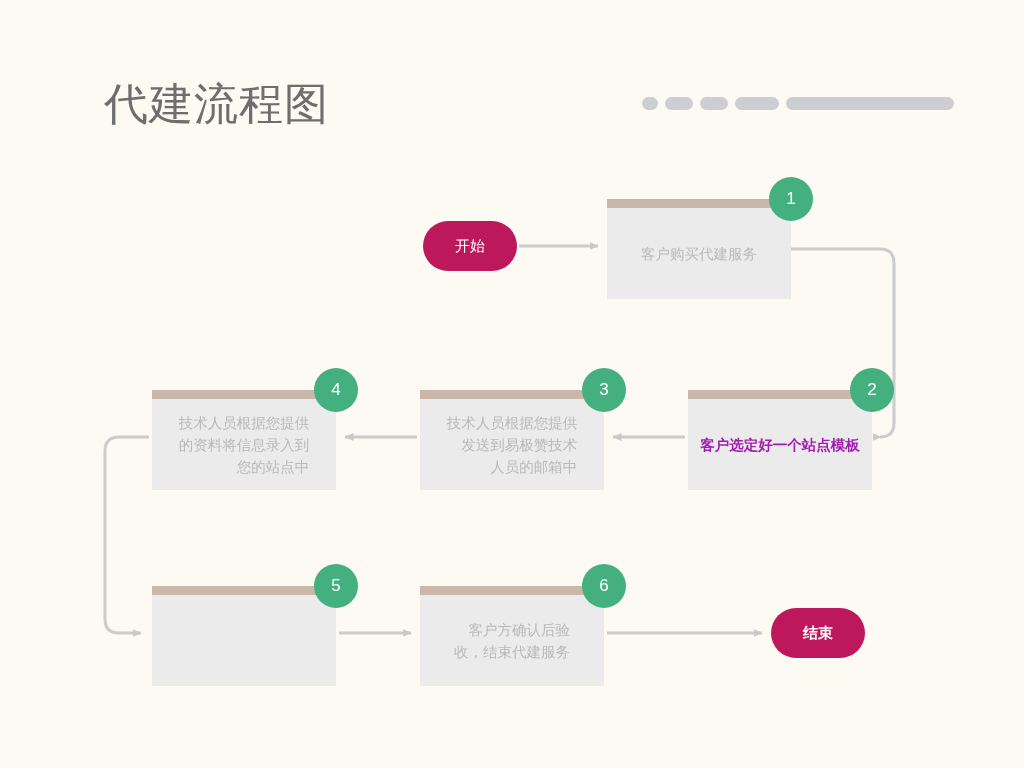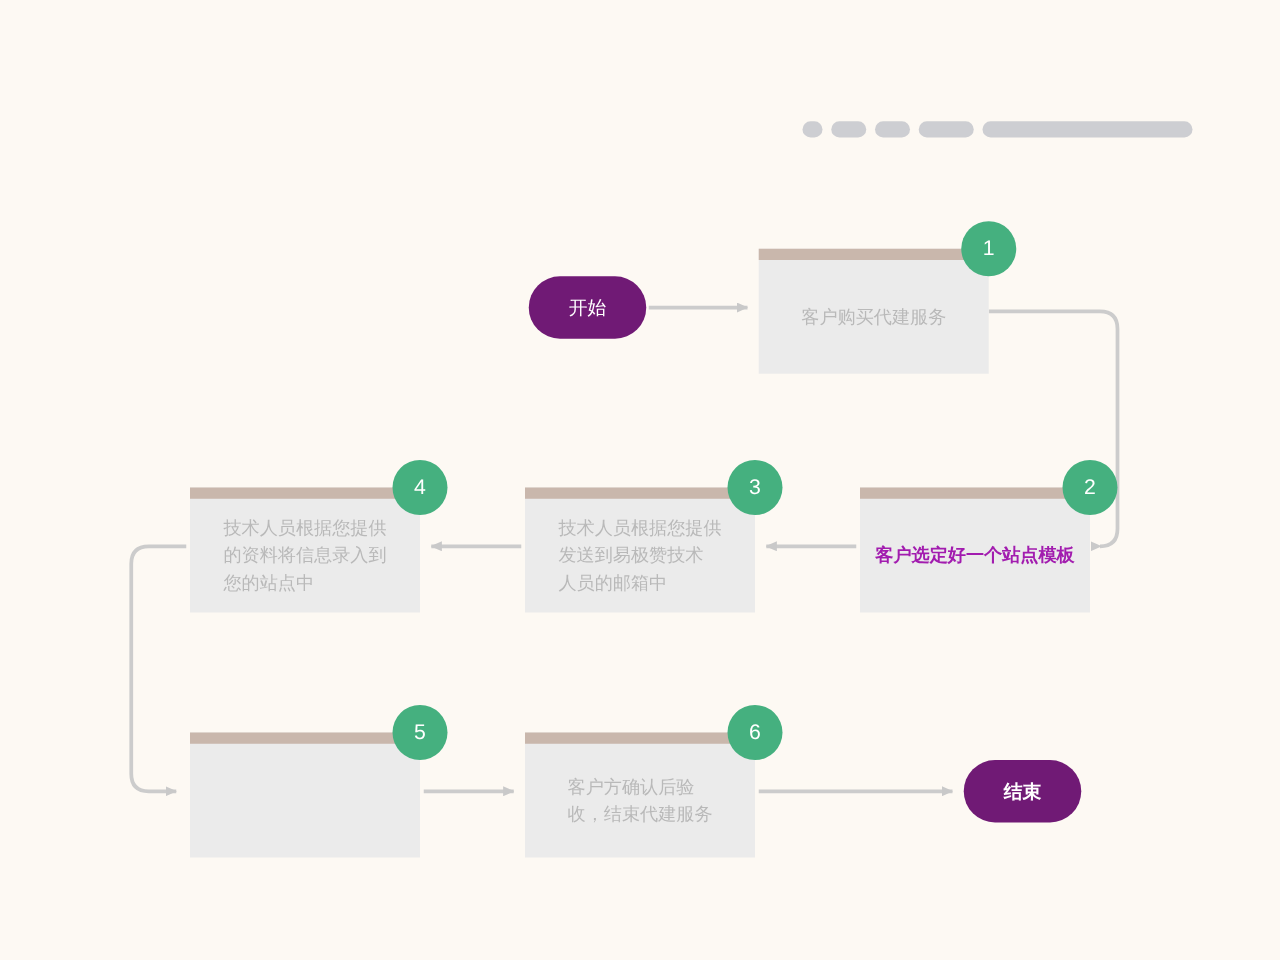--- a/index.html
+++ b/index.html
@@ -72,21 +72,21 @@
     justify-content: center;
     letter-spacing: 0.3px;
   }
 
   
   .terminator {
     position: absolute;
     width: 94px;
     height: 50px;
     border-radius: 25px;
-    background: #701a75;
+    background: #be185d;
     color: #ffffff;
     font-size: 15px;
     display: flex;
     align-items: center;
     justify-content: center;
   }
   .terminator.start { left: 423px; top: 221px; }
   .terminator.end   { left: 771px; top: 608px; font-weight: bold; }
 
   
@@ -105,21 +105,21 @@
   }
   .node .node-text {
     position: absolute;
     left: 8px;
     right: 8px;
     top: 9px;
     bottom: 0;
     display: flex;
     align-items: center;
     justify-content: center;
-    text-align: left;
+    text-align: right;
     font-size: 14.5px;
     line-height: 22px;
     color: #b9b9b9;
     white-space: pre-line;
   }
   .node.emphasis .node-text {
     color: #a21caf;
     font-weight: 700;
   }
   .node .badge {
@@ -152,20 +152,21 @@
     width: 1024px;
     height: 768px;
     pointer-events: none;
   }
 </style>
 </head>
 <body>
 
 <div id="slide">
 
+  <div class="page-title">代建流程图</div>
 
   <div class="deco-bars">
     <span class="deco-bar b1"></span>
     <span class="deco-bar b2"></span>
     <span class="deco-bar b3"></span>
     <span class="deco-bar b4"></span>
     <span class="deco-bar b5"></span>
   </div>
 
 

